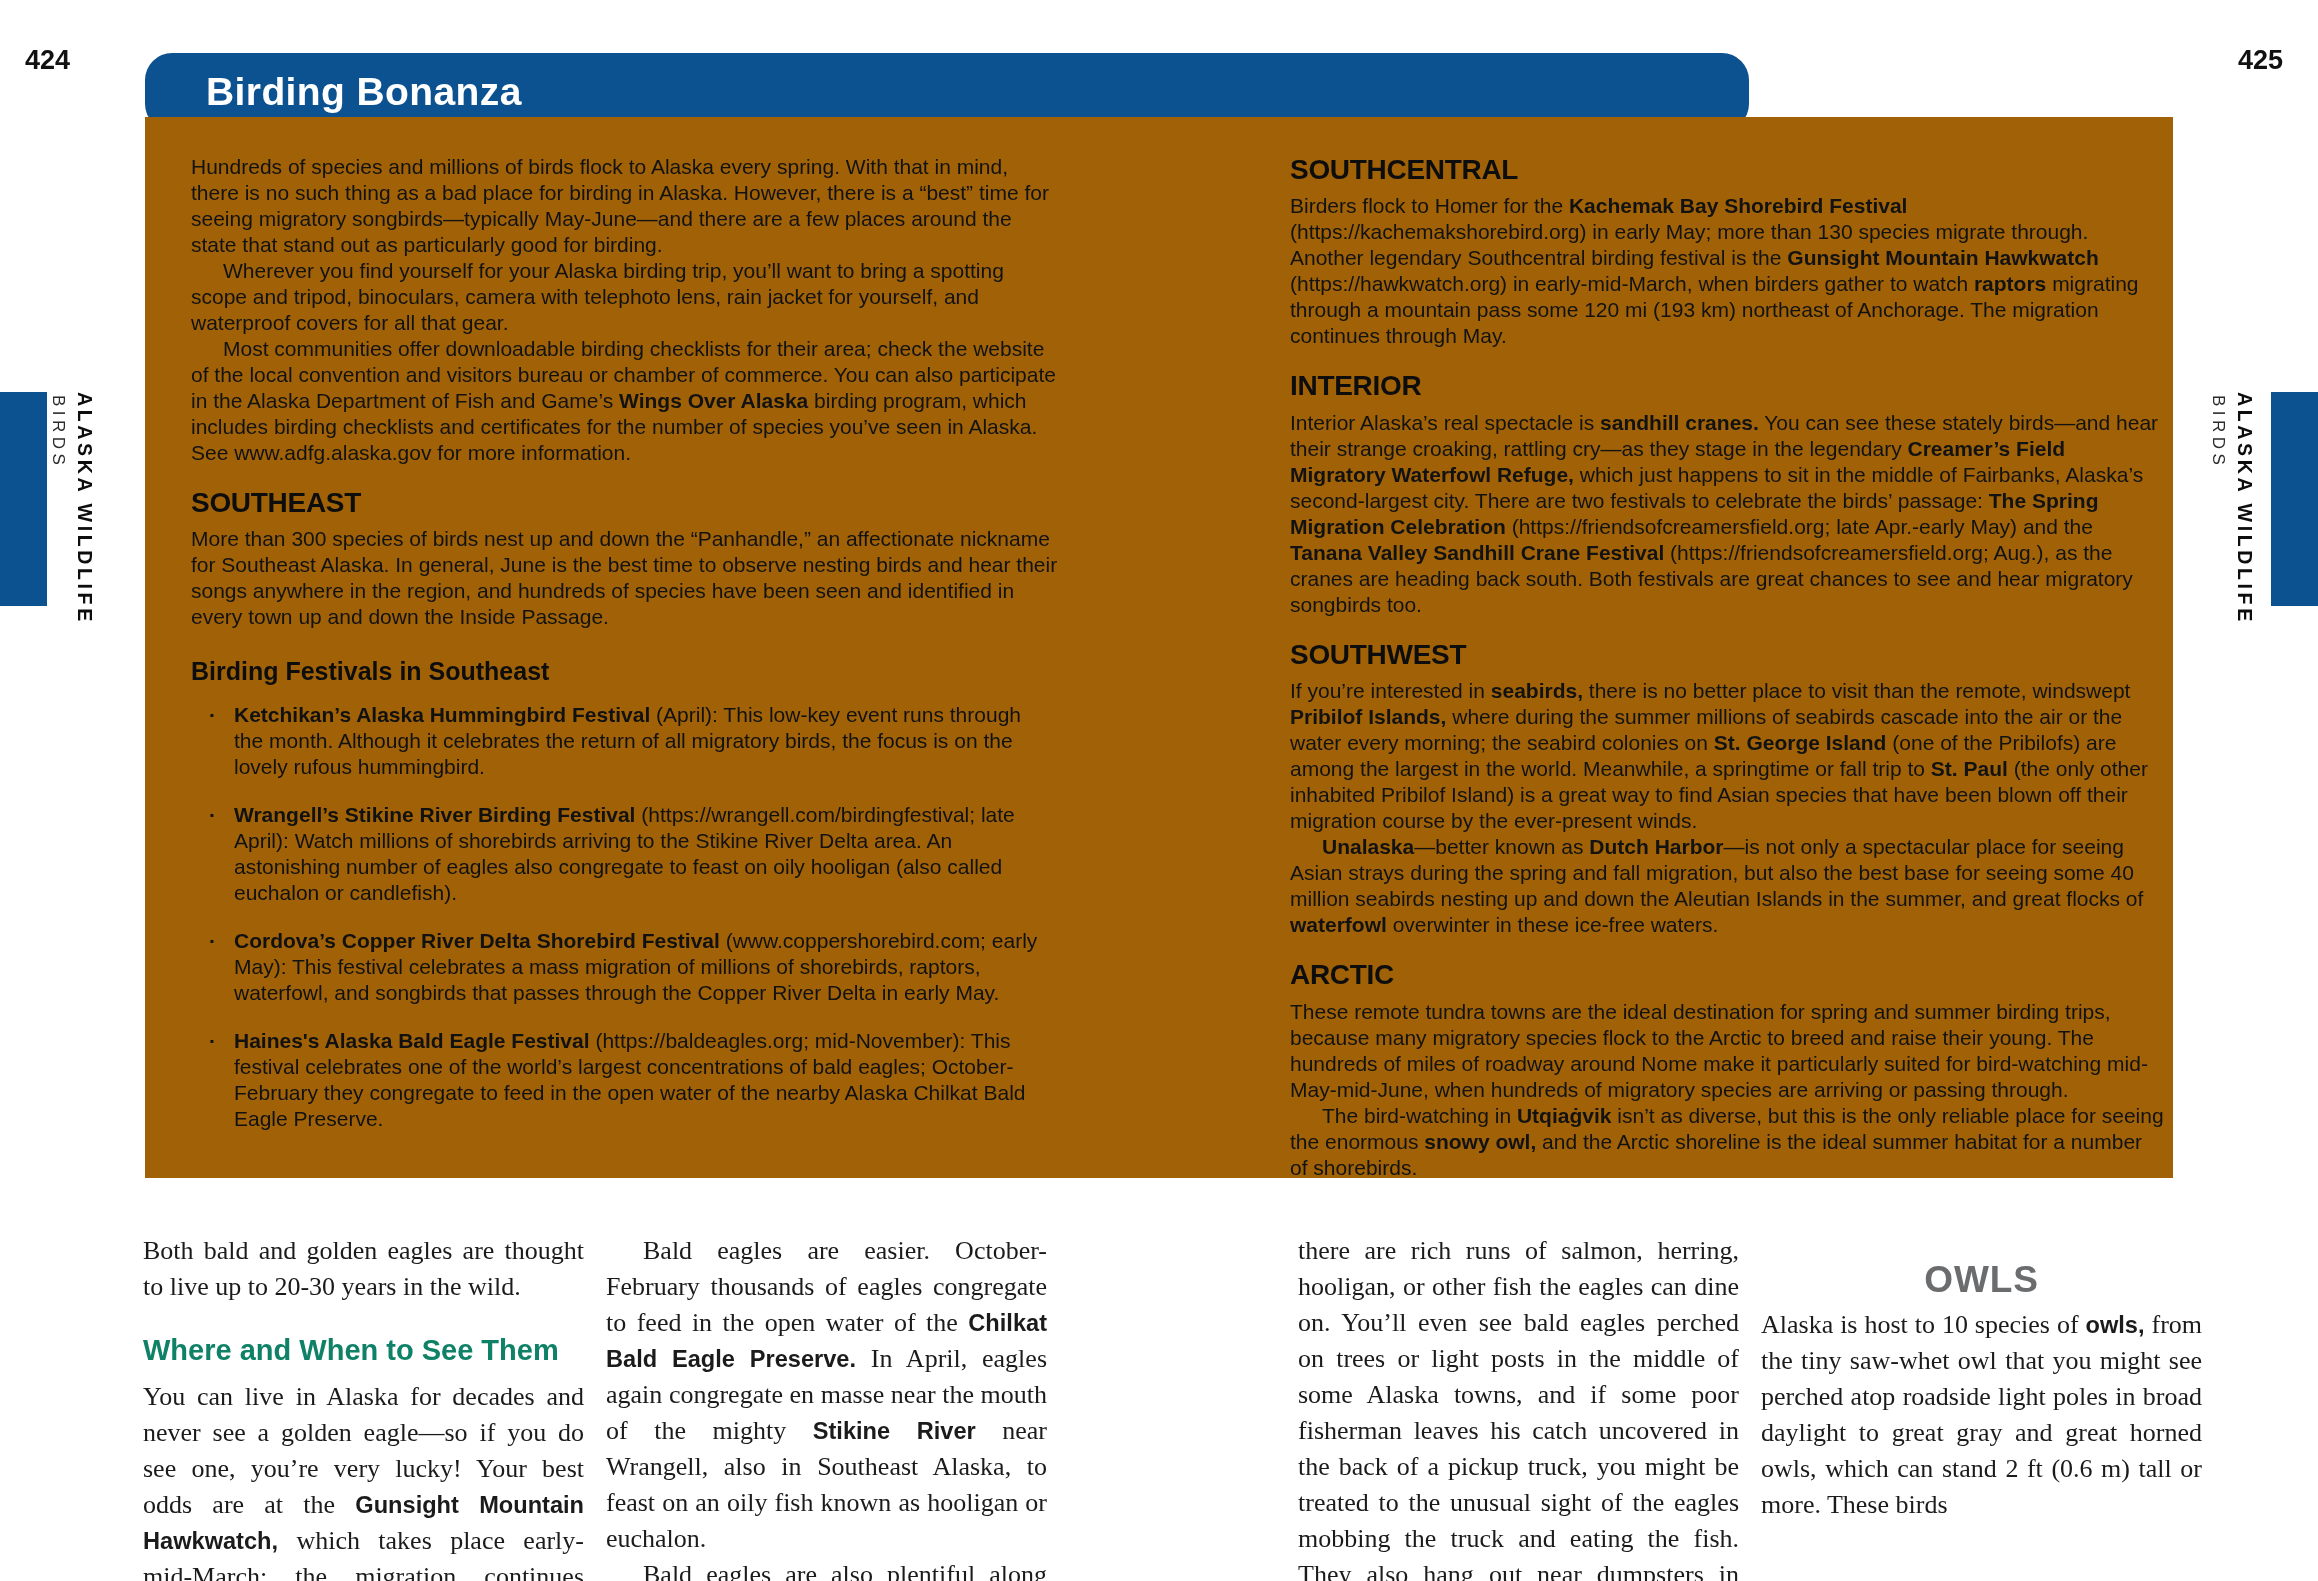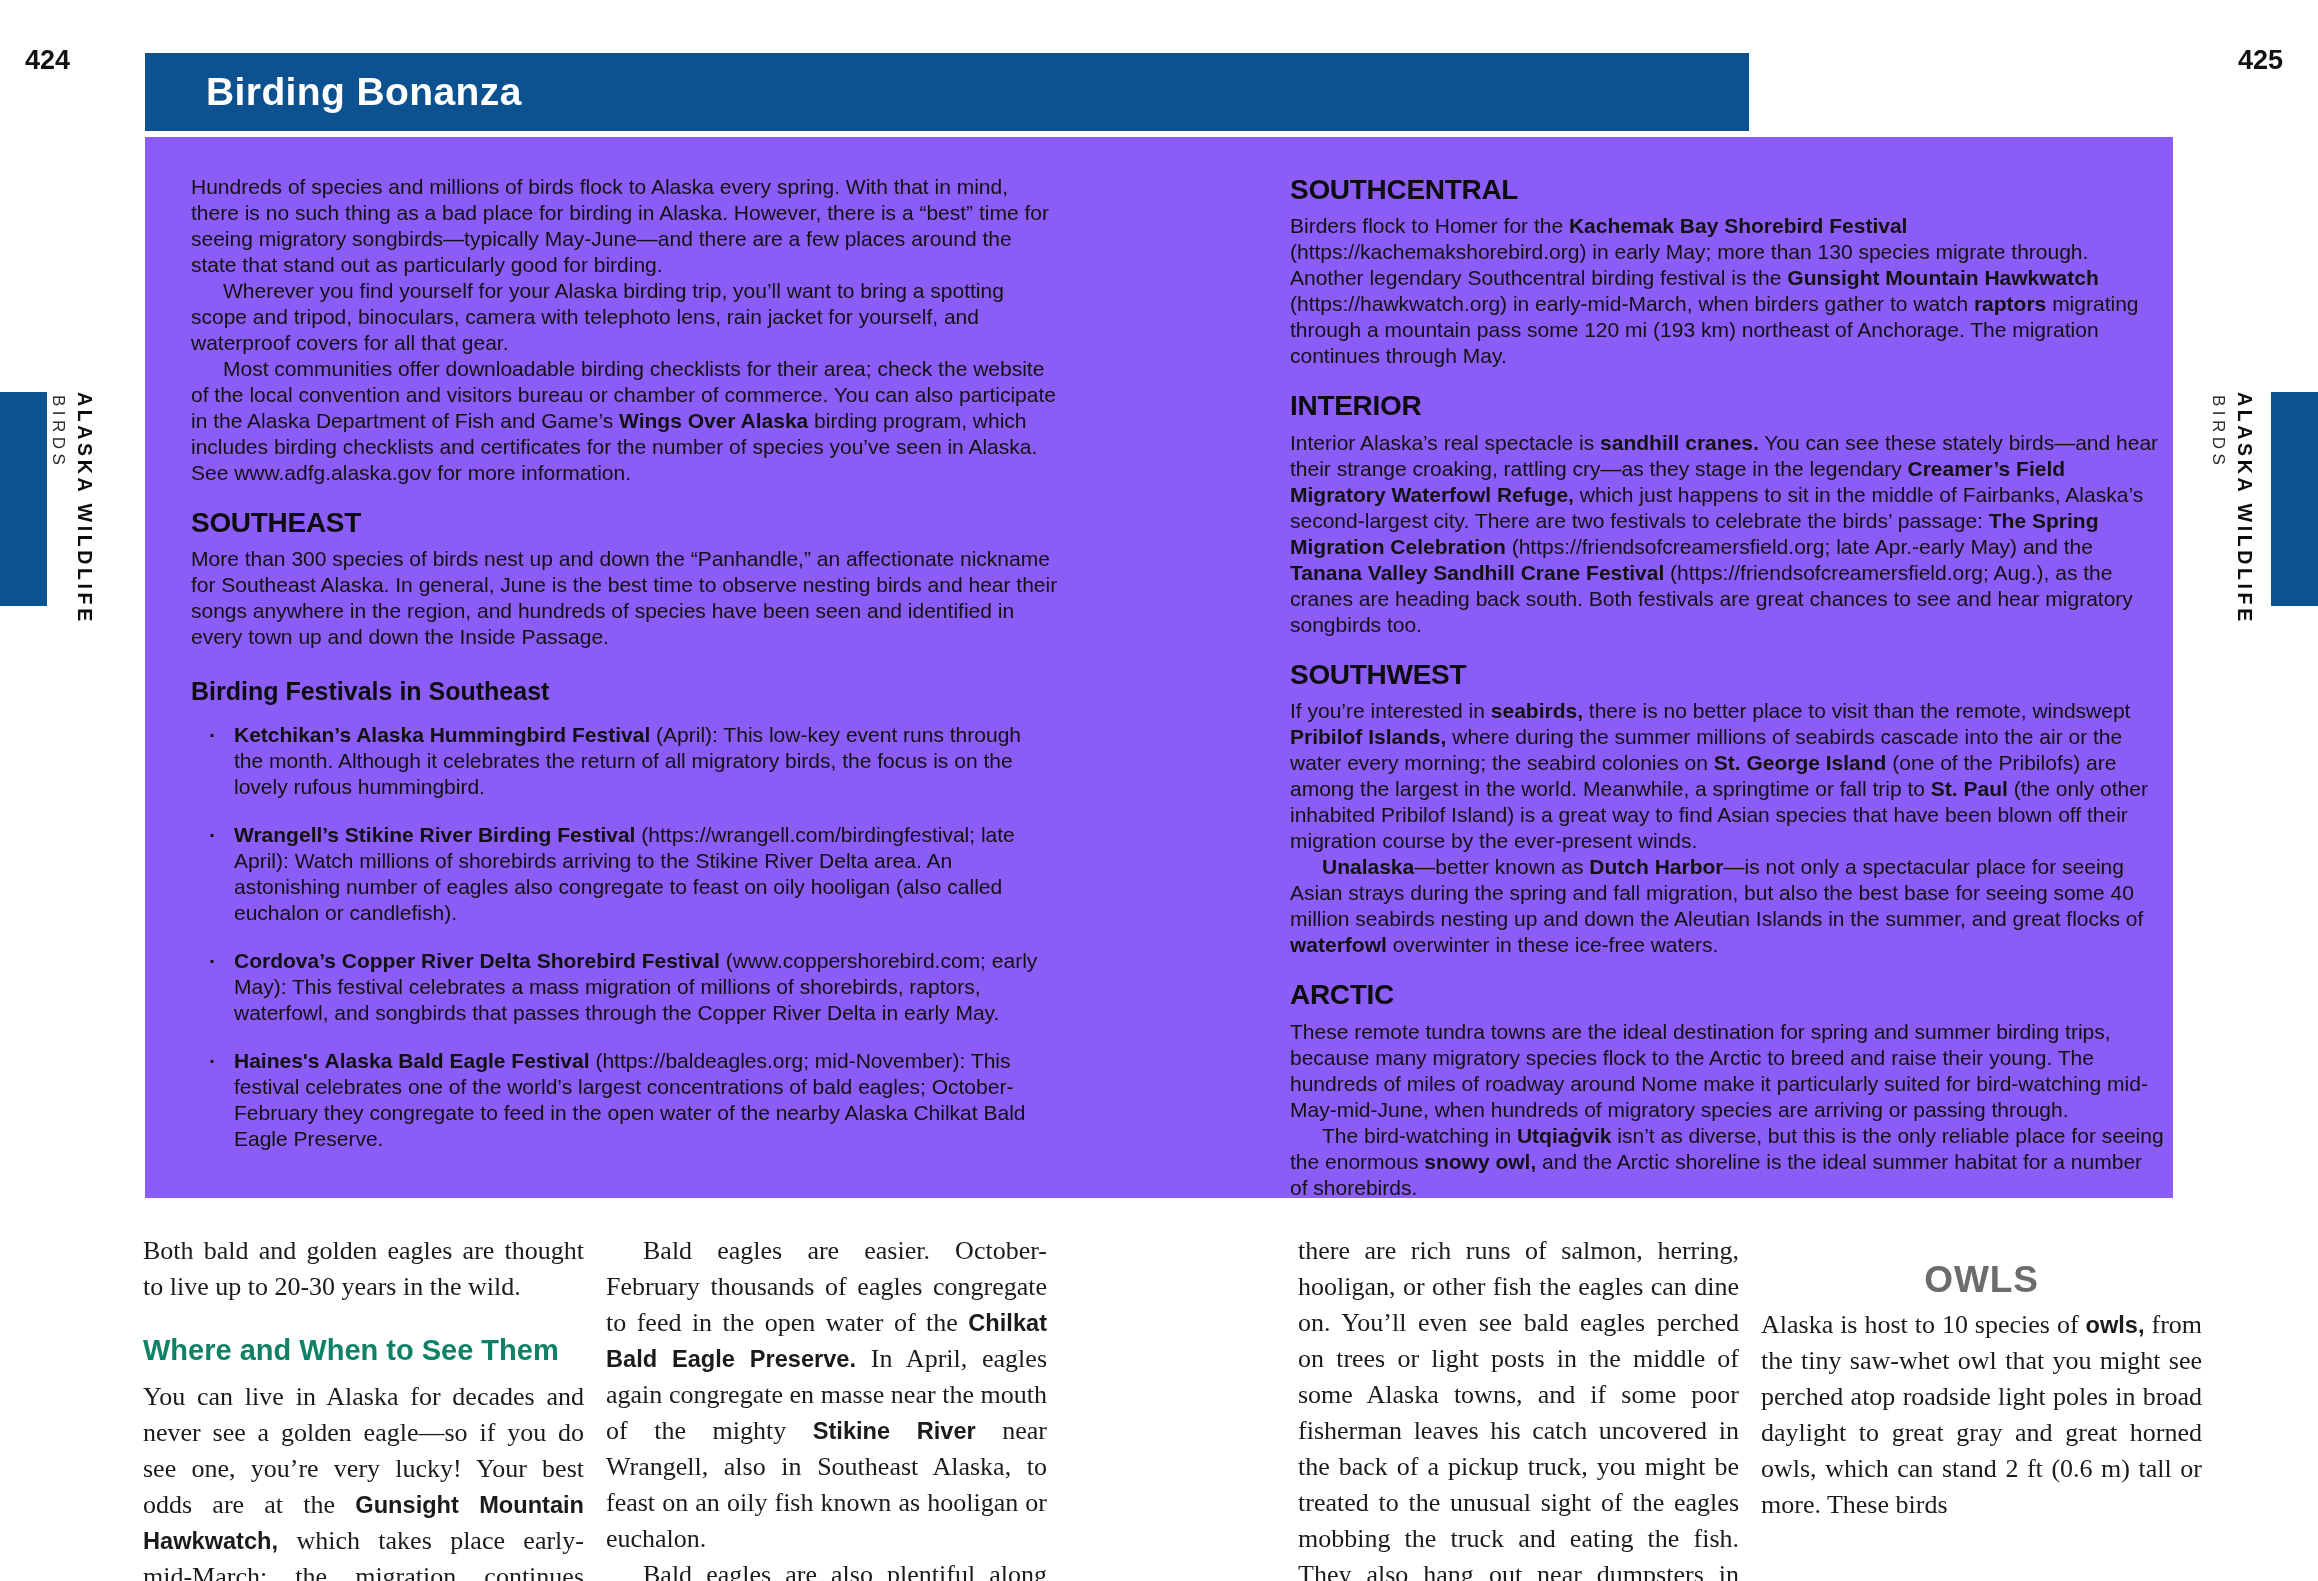--- a/index.html
+++ b/index.html
@@ -7,25 +7,25 @@
     width:2319px;height:1581px;position:relative;background:#ffffff;
     font-family:"Liberation Sans",sans-serif;color:#111;
     -webkit-font-smoothing:antialiased;
   }
   
   .pn{position:absolute;top:45px;font-size:27px;font-weight:bold;color:#111;}
   #pn-left{left:25px;}
   #pn-right{right:36px;}
 
   
-  #hdr{position:absolute;left:145px;top:53px;width:1604px;height:78px;background:#0d5290;}
+  #hdr{position:absolute;left:145px;top:53px;width:1604px;height:78px;background:#0d5290;border-radius:27px;}
   #hdr .t{color:#ffffff;font-size:39px;font-weight:bold;line-height:78px;padding-left:61px;letter-spacing:0.4px;}
 
   
-  #panel{position:absolute;left:145px;top:137px;width:2028px;height:1061px;background:#8b5cf6;overflow:hidden;}
+  #panel{position:absolute;left:145px;top:117px;width:2028px;height:1061px;background:#a16207;overflow:hidden;}
   .fcol{position:absolute;top:37px;width:869px;}
   #fcol-left{left:46px;}
   #fcol-right{left:1145px;width:874px;}
 
   .fp{margin:0;font-size:21px;line-height:26px;color:#121212;}
   .fp.ind{text-indent:32px;}
   .sec{font-size:28px;font-weight:bold;margin:21.4px 0 7.1px;color:#0d0d0d;letter-spacing:-0.3px;}
   #fcol-right .sec:first-child{margin-top:0;}
   .sub{font-size:25px;font-weight:bold;margin:27px 0 16px;color:#0d0d0d;}
   .fest{margin:9px;padding:0;list-style:none;}

